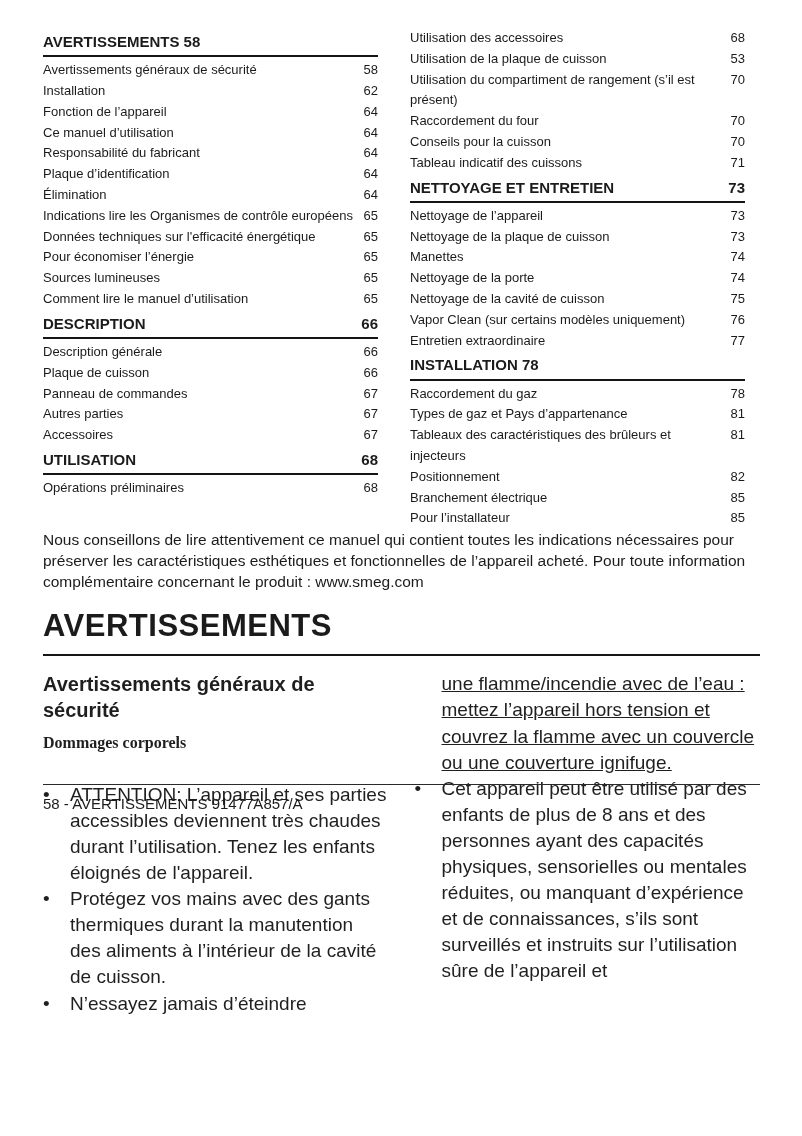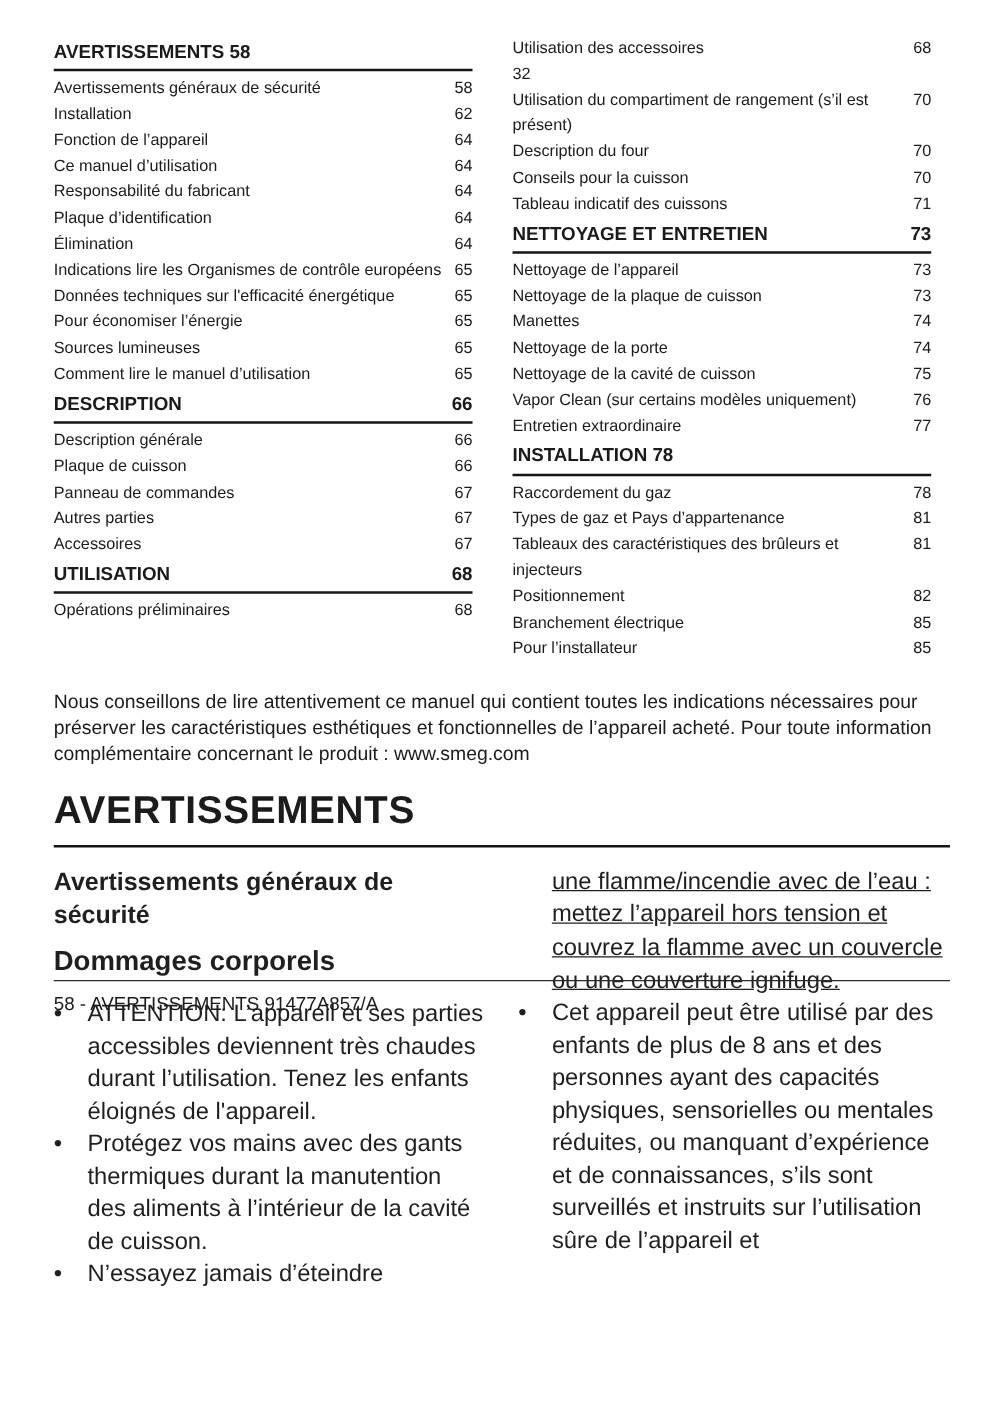--- a/index.html
+++ b/index.html
@@ -22,32 +22,32 @@
   .toc-row .toc-label { padding-right: 8px; }
   .toc-row .toc-page { flex: none; }
   .toc-section {
     font-weight: 700; font-size: 15px; line-height: 1.35;
     border-bottom: 2px solid #151515;
     padding: 4px 0 3px; margin-bottom: 3px;
     align-items: baseline;
   }
 
   
-  .intro { margin-top: 22px; font-size: 15.5px; line-height: 1.36; max-width: 717px; }
+  .intro { font-size: 15.5px; line-height: 1.36; max-width: 717px; }
 
   
   .main-title { margin-top: 16px; font-size: 31px; font-weight: 700; letter-spacing: 0.5px; }
   .title-rule { border: none; border-top: 2px solid #151515; margin-top: 10px; }
 
   .body-cols {
     display: grid; grid-template-columns: 1fr 1fr; column-gap: 26px;
     margin-top: 15px; font-size: 19px; line-height: 1.37; color: #1f1f1f;
   }
   .col-heading { font-size: 20px; font-weight: 700; line-height: 1.3; margin-bottom: 9px; }
-  .col-subheading { font-size: 22px; font-weight: 700; margin-bottom: 14px; }
+  .col-subheading { font-size: 16px; font-weight: 700; margin-bottom: 28px; font-family: Liberation Serif, serif; }
   .bullets { list-style: none; }
   .bullets li { display: flex; }
   .bullets .dot { flex: none; width: 27px; }
   .continuation { padding-left: 27px; text-decoration: underline; }
 
   
   .footer { position: absolute; left: 43px; right: 42px; bottom: 0; }
   .footer-rule { border: none; border-top: 1px solid #2a2a2a; margin-bottom: 10px; }
   .footer-text { font-size: 15px; }
 </style>
@@ -141,28 +141,29 @@
           <span class="toc-label">Opérations préliminaires</span>
           <span class="toc-page">68</span>
         </div>
       </div>
     <div class="toc-col" id="toc-right">
         <div class="toc-row">
           <span class="toc-label">Utilisation des accessoires</span>
           <span class="toc-page">68</span>
         </div>
         <div class="toc-row">
-          <span class="toc-page">32</span>
+          <span class="toc-label">Utilisation de la plaque de cuisson</span>
+          <span class="toc-page">53</span>
         </div>
         <div class="toc-row">
           <span class="toc-label">Utilisation du compartiment de rangement (s’il est présent)</span>
           <span class="toc-page">70</span>
         </div>
         <div class="toc-row">
-          <span class="toc-label">Description du four</span>
+          <span class="toc-label">Raccordement du four</span>
           <span class="toc-page">70</span>
         </div>
         <div class="toc-row">
           <span class="toc-label">Conseils pour la cuisson</span>
           <span class="toc-page">70</span>
         </div>
         <div class="toc-row">
           <span class="toc-label">Tableau indicatif des cuissons</span>
           <span class="toc-page">71</span>
         </div>

